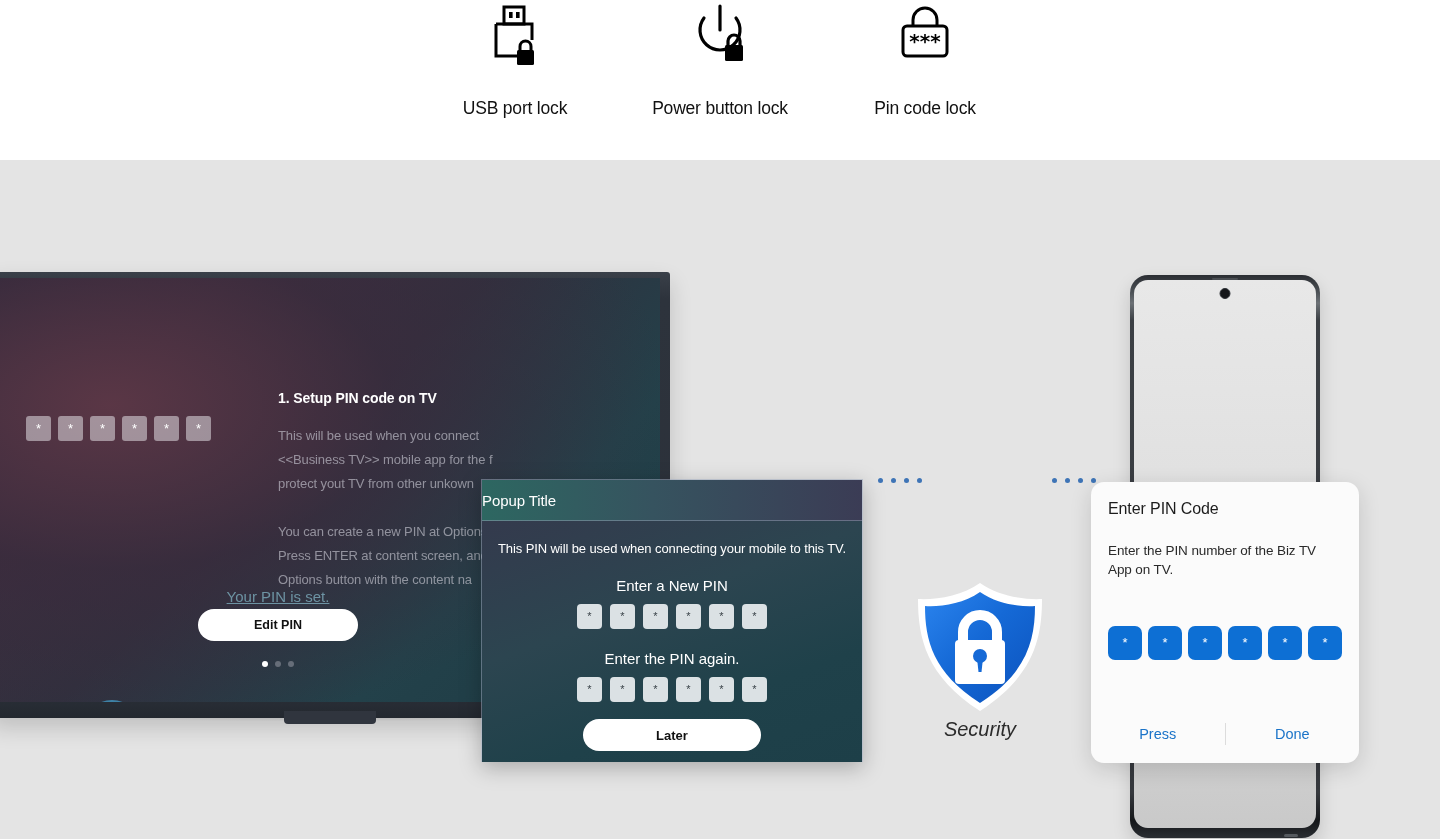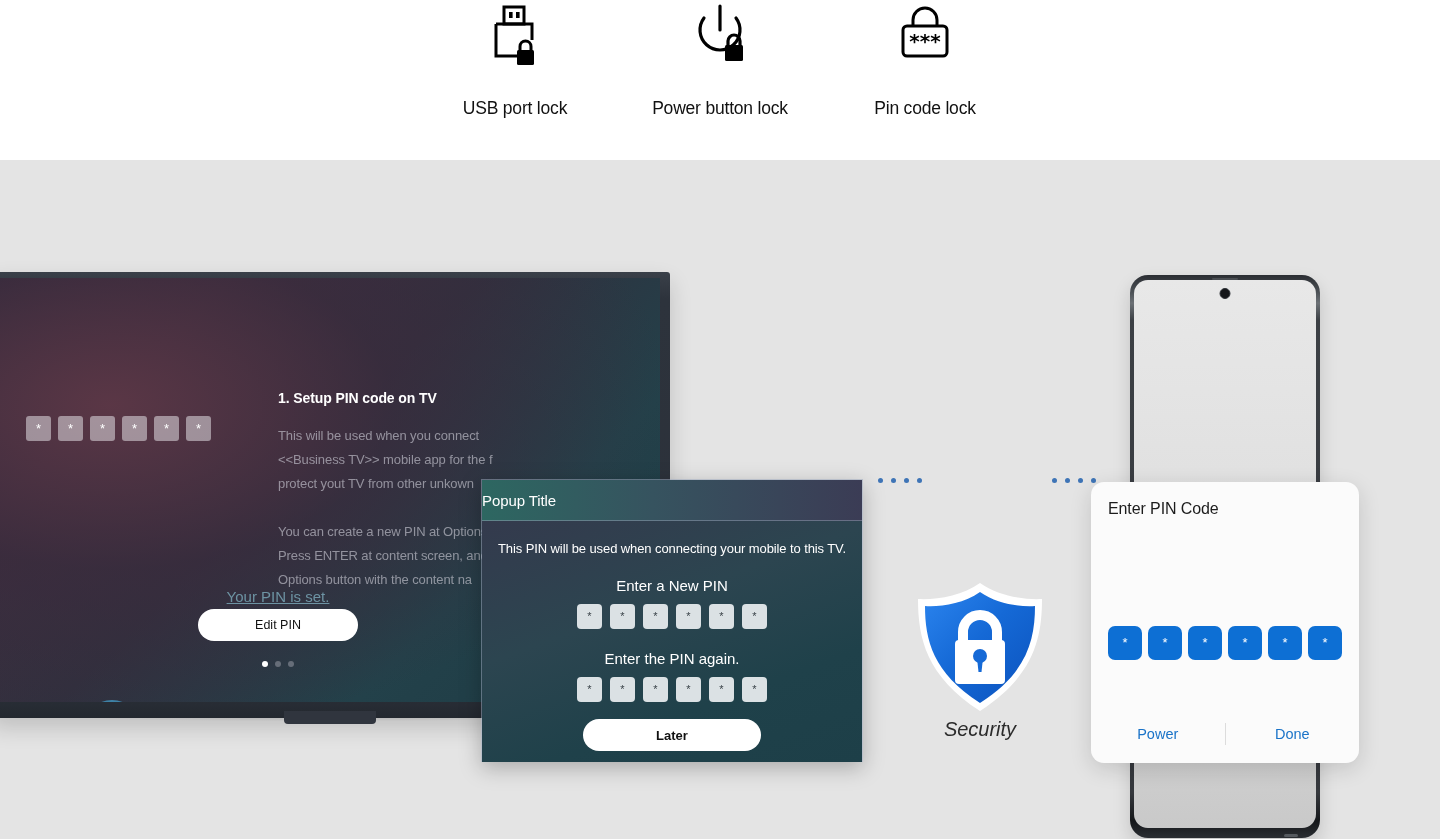--- a/index.html
+++ b/index.html
@@ -87,21 +87,21 @@
     color: rgba(205,205,215,0.62); letter-spacing: -0.1px; white-space: pre-line;
   }
   .tv-status {
     position: absolute; left: 208px; top: 310px; width: 160px; text-align: center;
     font-size: 15px; color: #6d93a3; text-decoration: underline;
   }
   .edit-pin-btn {
     position: absolute; left: 208px; top: 331px; width: 160px; height: 32px;
     background: #ffffff; border-radius: 17px; border: none;
     font-family: "Liberation Sans", sans-serif;
-    font-size: 12.5px; font-weight: 400; color: #111111; cursor: pointer;
+    font-size: 12.5px; font-weight: 700; color: #111111; cursor: pointer;
   }
   .dots-row {
     position: absolute; left: 208px; top: 383px; width: 160px;
     display: flex; justify-content: center; gap: 7px;
   }
   .dot { width: 6px; height: 6px; border-radius: 50%; background: rgba(190,190,200,0.40); }
   .dot.active { background: #ffffff; }
 
   
   .popup {
@@ -374,31 +374,32 @@
     <div class="phone">
       <div class="phone-frame"></div>
       <div class="phone-screen"></div>
       <div class="phone-speaker"></div>
       <div class="phone-cam"></div>
       <div class="phone-bottom-nub"></div>
     </div>
 
     <div class="phone-dialog">
       <div class="pd-title">Enter PIN Code</div>
+      <div class="pd-text">Enter the PIN number of the Biz TV App on TV.</div>
 
       <div class="pin-row-phone">
         <div class="pin-cell-phone">*</div>
         <div class="pin-cell-phone">*</div>
         <div class="pin-cell-phone">*</div>
         <div class="pin-cell-phone">*</div>
         <div class="pin-cell-phone">*</div>
         <div class="pin-cell-phone">*</div>
       </div>
 
       <div class="pd-actions">
-        <button class="pd-btn">Power</button>
+        <button class="pd-btn">Press</button>
         <div class="pd-sep"></div>
         <button class="pd-btn">Done</button>
       </div>
     </div>
 
   </div>
 </div>
 
 </body></html>

